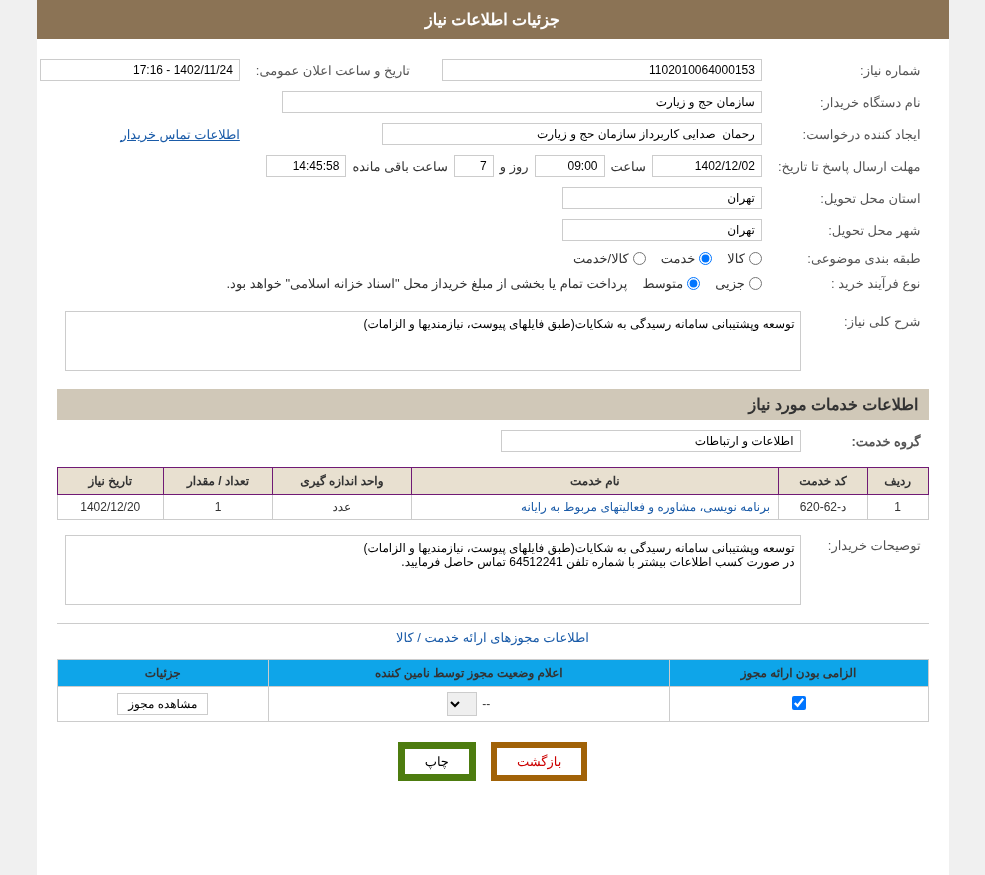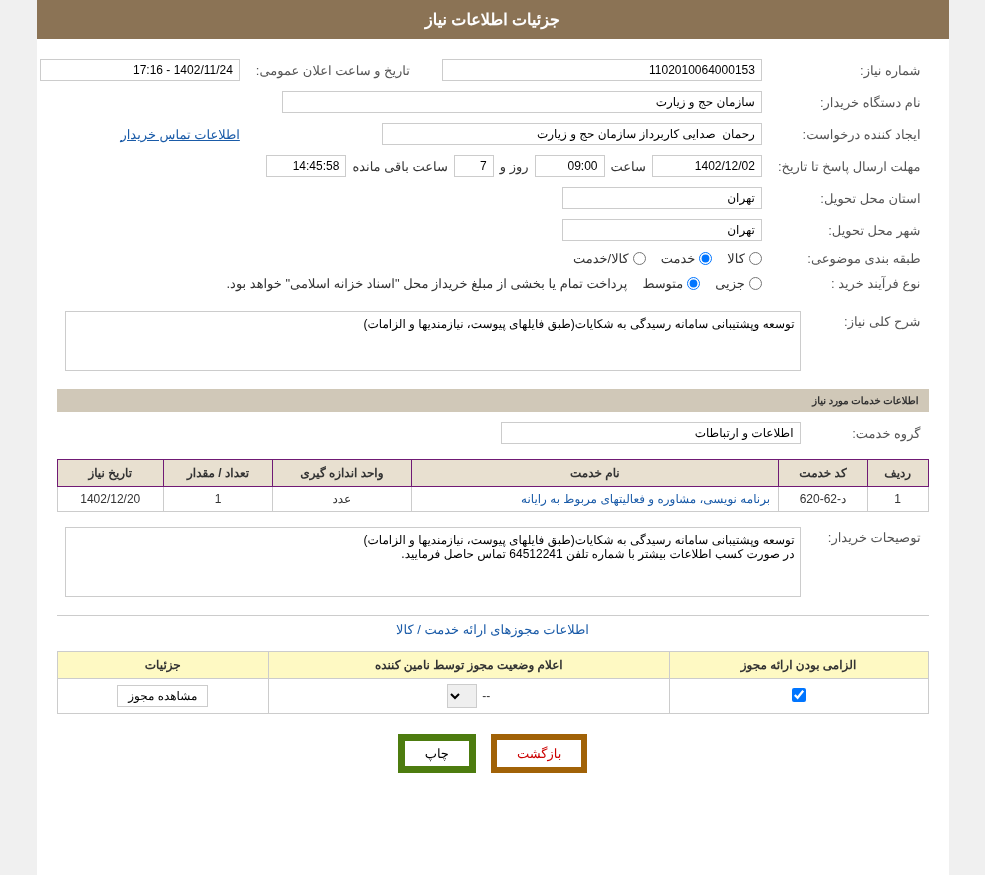--- a/index.html
+++ b/index.html
@@ -70,21 +70,21 @@
       align-items: center;
       gap: 6px;
       direction: rtl;
     }
     .section-header {
       background: #d0c8b8;
       color: #333;
       font-weight: bold;
       padding: 6px 10px;
       margin: 10px 0 5px 0;
-      font-size: 10px;
+      font-size: 16px;
       text-align: right;
     }
     .radio-group {
       display: flex;
       gap: 15px;
       direction: rtl;
       align-items: center;
     }
     .radio-option {
       display: flex;
@@ -148,21 +148,21 @@
       text-align: center;
       padding: 6px;
       display: block;
     }
     .permits-table {
       width: 100%;
       border-collapse: collapse;
       margin-top: 8px;
     }
     .permits-table th {
-      background: #fef9c3;
+      background: #0ea5e9;
       border: 1px solid #ccc;
       padding: 6px 8px;
       text-align: center;
       font-size: 12px;
     }
     .permits-table td {
       border: 1px solid #ccc;
       padding: 5px 8px;
       text-align: center;
       font-size: 12px;
@@ -331,21 +331,21 @@
         </td>
       </tr>
     </tbody>
       </table>
 
     <div class="section-header">اطلاعات خدمات مورد نیاز</div>
 
     <table class="info-table">
       <tbody>
           <tr>
-        <td style="width:120px;" class="label-cell">گروه خدمت:</td>
+        <td style="width:120px;font-weight:bold;" class="label-cell">گروه خدمت:</td>
         <td>
           <input type="text" class="input-field" style="width: 300px;" value="اطلاعات و ارتباطات" readonly="">
         </td>
       </tr>
     </tbody>
       </table>
 
     <table class="services-table">
       <thead>
         <tr>

